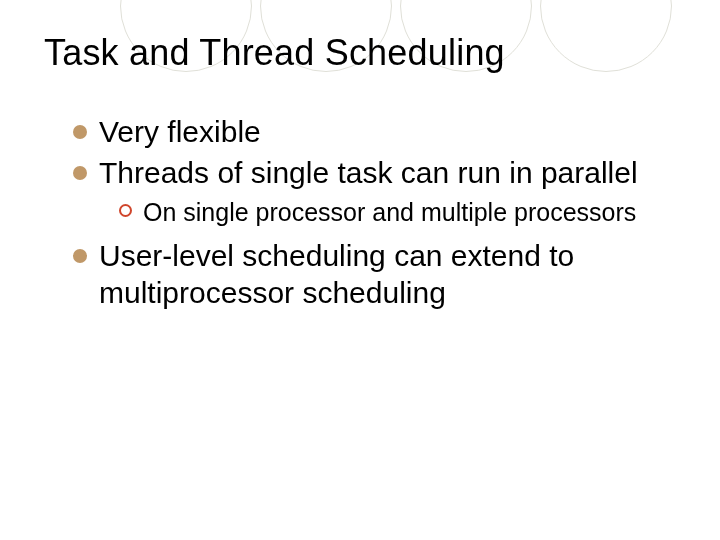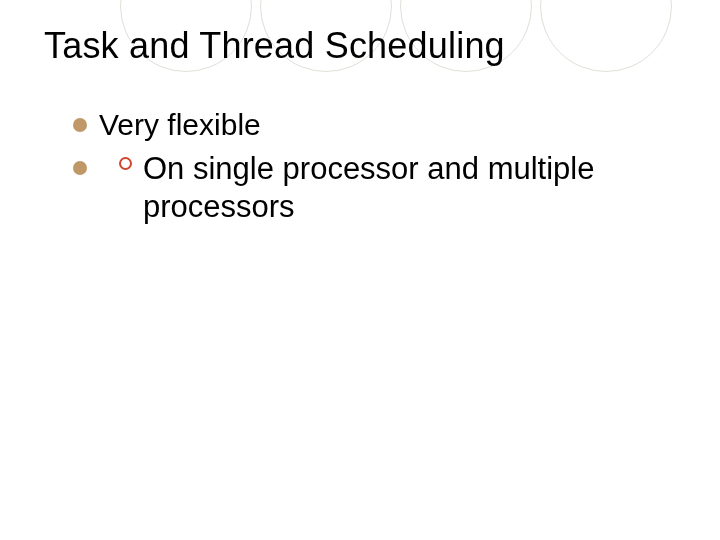--- a/index.html
+++ b/index.html
@@ -31,21 +31,21 @@
   .slide {
     position: relative;
     padding: 24px 40px 0 44px;
     box-sizing: border-box;
     width: 720px;
     height: 540px;
   }
   .title {
     font-size: 36px;
     font-weight: 400;
-    margin: 1px 0 40px 0;
+    margin: 8px 0 40px 0;
     letter-spacing: 0.2px;
   }
   ul.level1 {
     list-style: none;
     margin: 15px;
     padding: 0 6px 0 14px;
   }
   ul.level1 > li {
     position: relative;
     font-size: 30px;
@@ -63,21 +63,21 @@
     background: #c09868;
     border-radius: 50%;
   }
   ul.level2 {
     list-style: none;
     margin: 6px 0 10px 0;
     padding: 0 0 0 20px;
   }
   ul.level2 > li {
     position: relative;
-    font-size: 31px;
+    font-size: 25px;
     line-height: 1.25;
     padding-left: 24px;
     margin-bottom: 2px;
   }
   ul.level2 > li::before {
     content: '';
     position: absolute;
     left: 0;
     top: 7px;
     width: 13px;
@@ -94,17 +94,18 @@
     <div class="circle" style="left: 60px; top: 0px;"></div>
     <div class="circle" style="left: 200px; top: 0px;"></div>
     <div class="circle" style="left: 340px; top: 0px;"></div>
     <div class="circle" style="left: 480px; top: 0px;"></div>
   </div>
 
 <div class="slide">
   <h1 class="title">Task and Thread Scheduling</h1>
   <ul class="level1" id="bullet-list">
       <li><span>Very flexible</span></li>
-      <li><ul class="level2">
+      <li><span>Threads of single task can run in parallel</span><ul class="level2">
           <li><span>On single processor and multiple processors</span></li>
         </ul></li>
+      <li><span>User-level scheduling can extend to multiprocessor scheduling</span></li>
     </ul>
 </div>
 
 </body></html>

